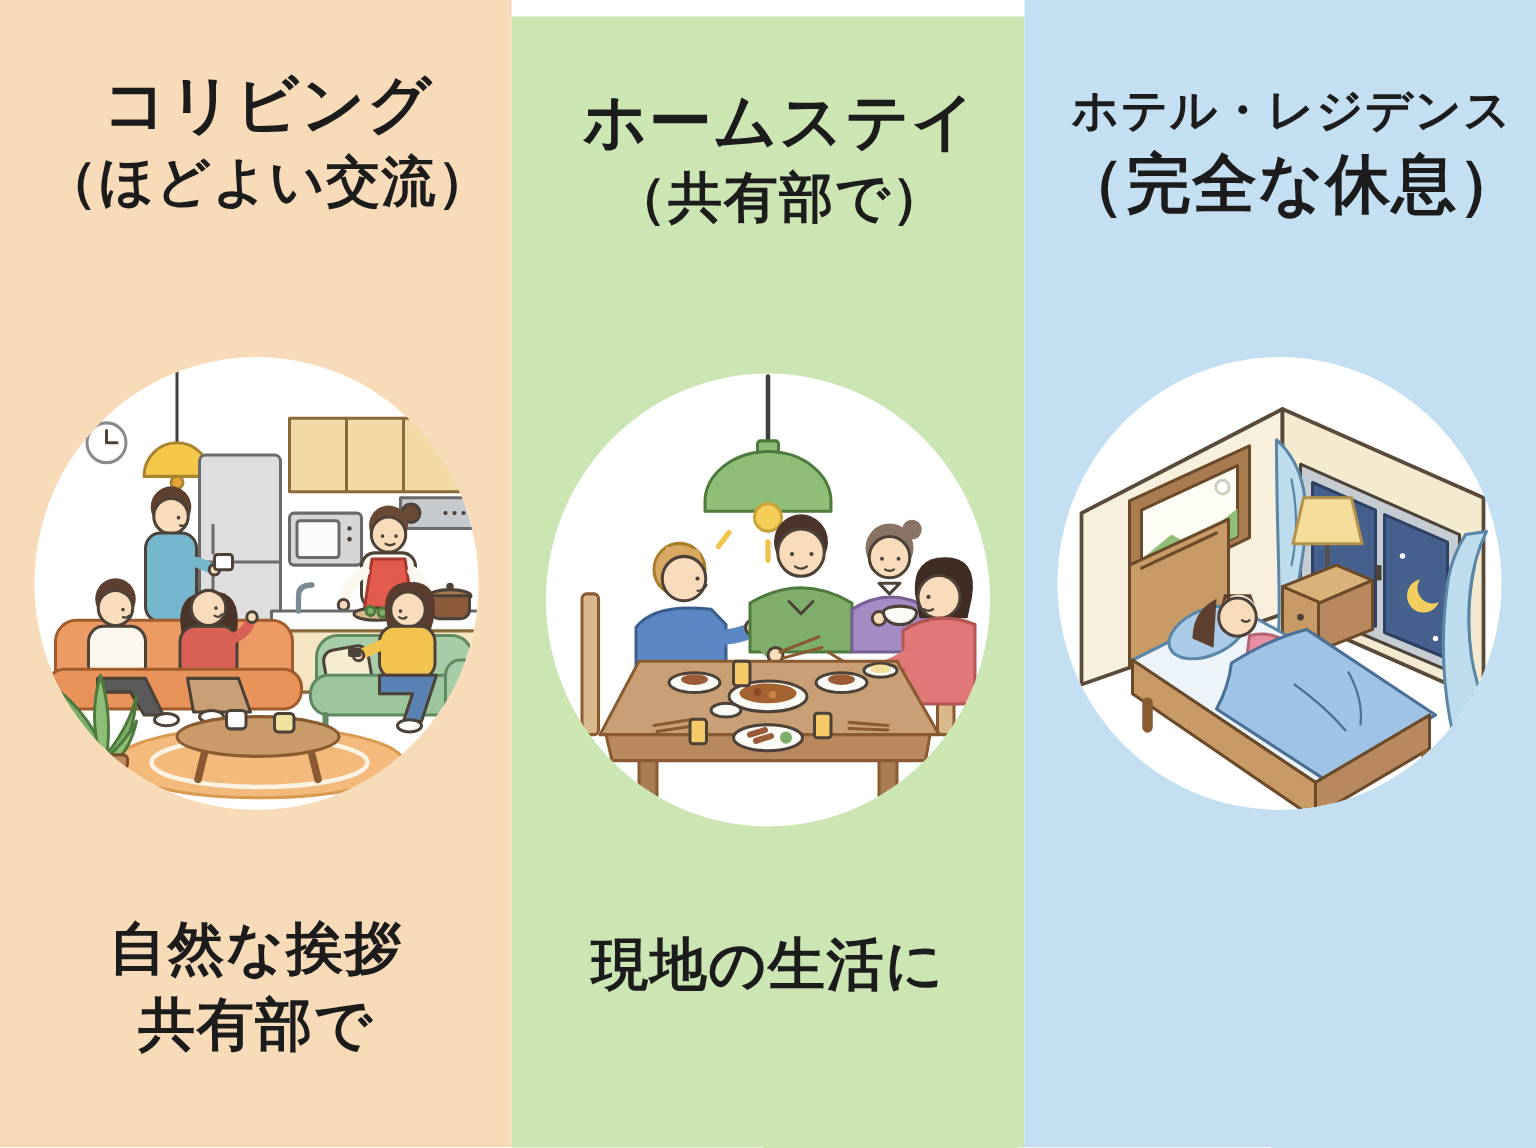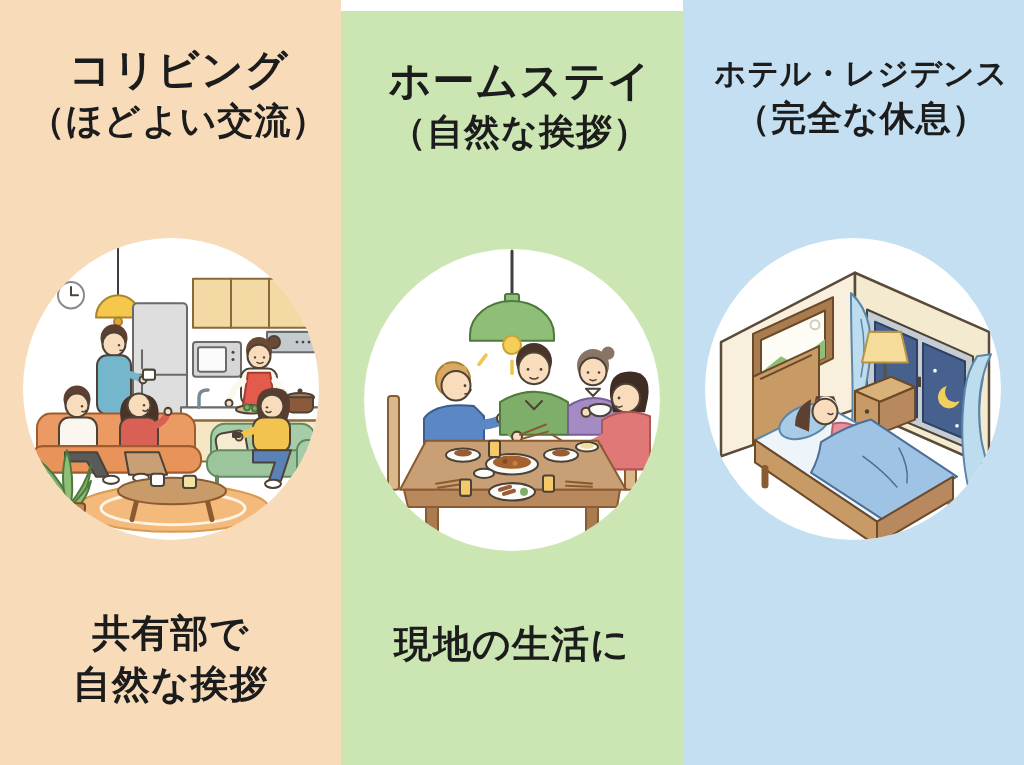--- a/index.html
+++ b/index.html
@@ -6,21 +6,21 @@
   body{
     width:1024px;height:765px;overflow:hidden;display:flex;
     font-family:"Liberation Sans","DejaVu Sans",sans-serif;
     color:#1c1c1c;
   }
   .column{flex:1 1 0;position:relative;height:765px;}
   .titles{position:absolute;top:44px;left:16px;right:0;text-align:center;font-weight:bold;letter-spacing:1px;}
   .title{font-size:42px;line-height:1.25;}
   .subtitle{font-size:36px;line-height:1.35;text-align:center;}
   .col-hotel .title{font-size:31px;padding-top:9px;line-height:1.35;}
-  .col-hotel .subtitle{font-size:35px;}
+  .col-hotel .subtitle{font-size:43px;}
   .circle{
     position:absolute;top:236px;left:50%;transform:translateX(-50%);
     width:300px;height:306px;
   }
   .circle svg{width:100%;height:100%;display:block;}
   .captions{
     position:absolute;top:608px;left:0;right:0;text-align:center;
     font-weight:bold;font-size:38px;line-height:1.33;letter-spacing:1px;
   }
 </style>
@@ -187,29 +187,29 @@
           <path d="M42 264q-14-8-22-22q14 6 24 18z" fill="#8FBF77" stroke="#4e7a3e"></path>
           <path d="M50 264q12-10 20-24q-4 18-14 26z" fill="#8FBF77" stroke="#4e7a3e"></path>
           <rect x="26" y="262" width="38" height="9" rx="3" fill="#C08A58" stroke="#7a4e26"></rect>
           <path d="M30 271h30l-4 24h-22z" fill="#B07B4C" stroke="#7a4e26"></path>
         </g>
       </g>
     </svg>
   </div>
 
   <footer class="captions">
+    <div>自然な挨拶</div>
     <div>共有部で</div>
-    <div>自然な挨拶</div>
   </footer>
 </section>
 
 <section class="column col-homestay" style="background-color: rgb(203, 229, 179); margin-top: 11px;">
   <header class="titles">
     <div class="title">ホームステイ</div>
-    <div class="subtitle">（自然な挨拶）</div>
+    <div class="subtitle">（共有部で）</div>
   </header>
 
   <div class="circle">
     <svg viewBox="0 0 300 300" preserveAspectRatio="none">
       <defs>
           <clipPath id="clipB">
             <circle cx="150" cy="150" r="148"></circle>
           </clipPath>
         </defs>
       <circle cx="150" cy="150" r="148" fill="#FFFFFF"></circle>

